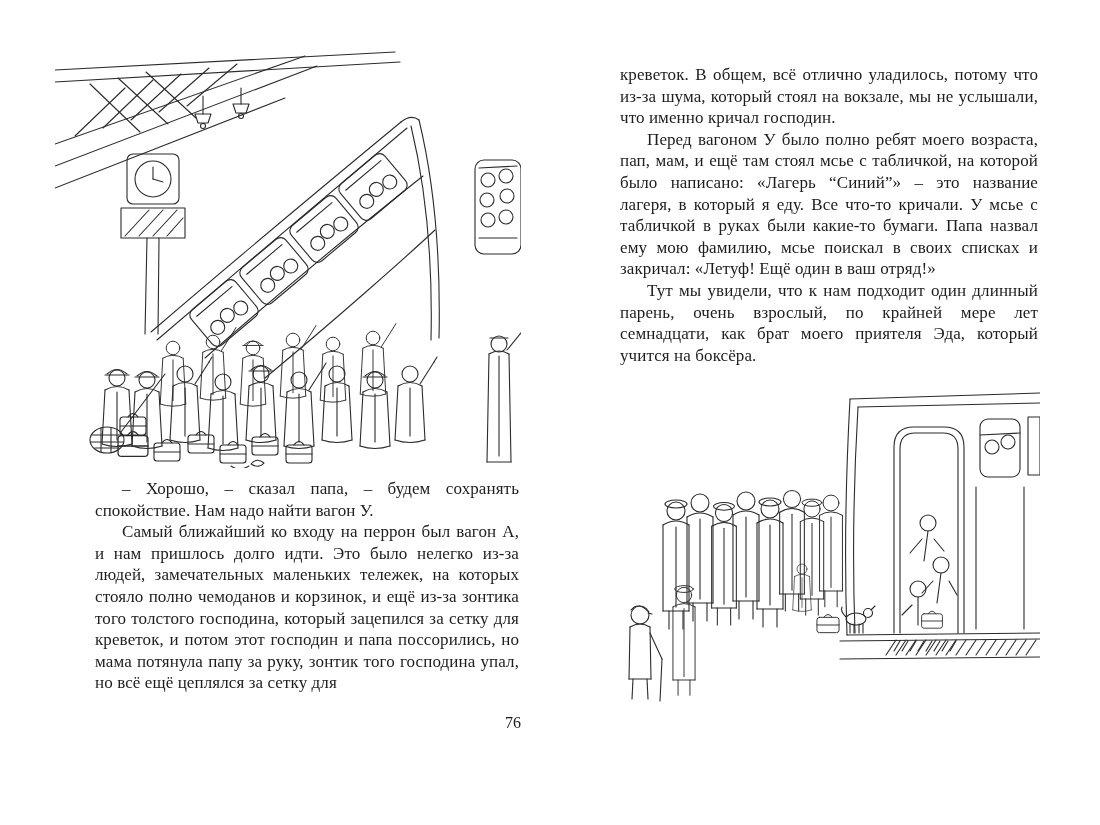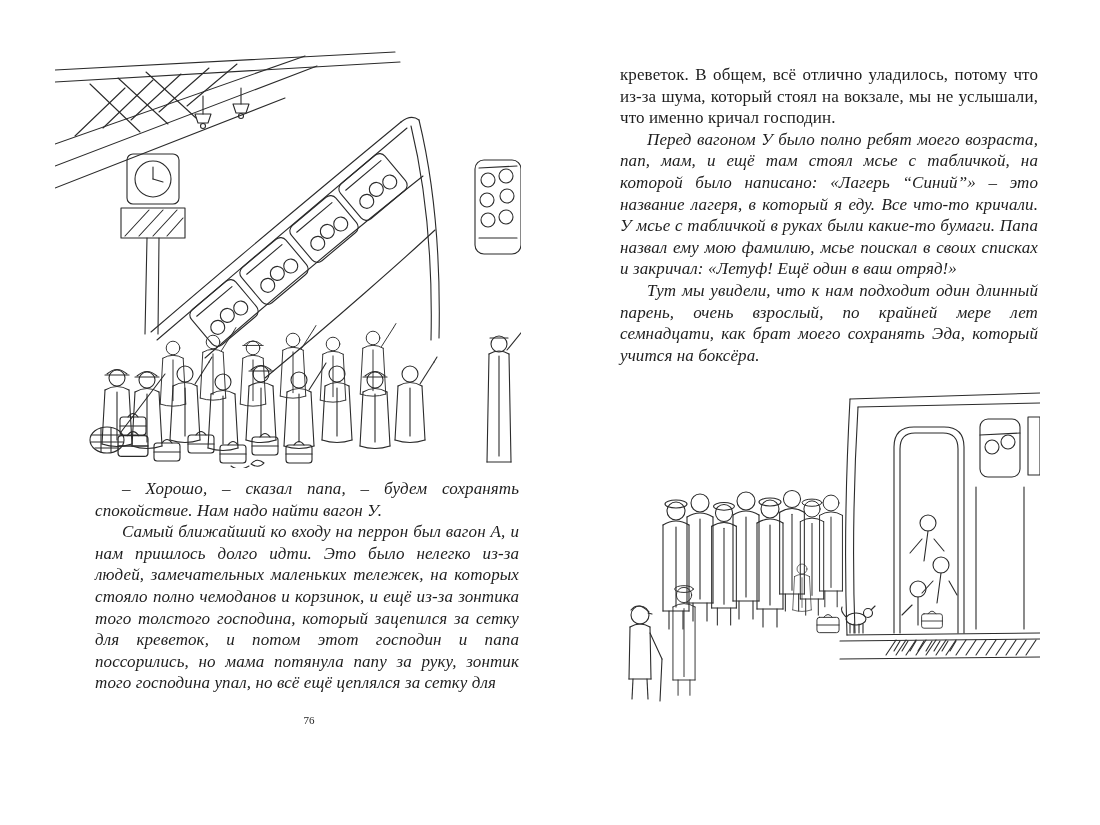--- a/index.html
+++ b/index.html
@@ -3,24 +3,24 @@
 <meta charset="utf-8">
 <style>
   html,body{margin:0;padding:0;background:#ffffff;}
   .book{position:relative;width:1100px;height:825px;background:#ffffff;overflow:hidden;
         font-family:"Liberation Serif", serif;color:#1d1d1d;}
   .page{position:absolute;top:0;height:676px;}
   .page-left{left:55px;width:466px;}
   .page-right{left:588px;width:452px;}
   .text{font-size:17px;line-height:21.6px;text-align:justify;letter-spacing:.1px;}
   .text p{margin:0;}
-  .text p.indent{text-indent:27px;font-style:italic;}
+  .text p.indent{text-indent:27px;}
   .text-left{position:absolute;left:40px;top:478px;width:424px;}
   .text-right{position:absolute;left:32px;top:64px;width:418px;}
-  .pagenum{position:absolute;left:42px;top:714px;width:424px;text-align:center;font-size:11px;}
+  .pagenum{position:absolute;left:42px;top:714px;width:424px;text-align:right;font-size:16px;}
   figure.illus{margin:0;position:absolute;}
   .illus-left{left:0;top:48px;width:466px;height:420px;}
   .illus-right{left:0;top:383px;width:452px;height:332px;}
   .illus svg{display:block;width:100%;height:100%;}
   .illus svg *{stroke:#2b2b2b;stroke-width:1.1;fill:none;stroke-linecap:round;stroke-linejoin:round;}
 </style>
 </head>
 <body>
 
 <div class="book">
@@ -219,21 +219,21 @@
     </div>
 
     <div class="pagenum">76</div>
   </div>
 
   <div class="page page-right">
 
     <div class="text text-right">
       <p>креветок. В общем, всё отлично уладилось, потому что из-за шума, который стоял на вокзале, мы не услышали, что именно кричал господин.</p>
       <p class="indent">Перед вагоном У было полно ребят моего возраста, пап, мам, и ещё там стоял мсье с табличкой, на которой было написано: «Лагерь “Синий”» – это название лагеря, в который я еду. Все что-то кричали. У мсье с табличкой в руках были какие-то бумаги. Папа назвал ему мою фамилию, мсье поискал в своих списках и закричал: «Летуф! Ещё один в ваш отряд!»</p>
-      <p class="indent">Тут мы увидели, что к нам подходит один длинный парень, очень взрослый, по крайней мере лет семнадцати, как брат моего сохранять Эда, который учится на боксёра.</p>
+      <p class="indent">Тут мы увидели, что к нам подходит один длинный парень, очень взрослый, по крайней мере лет семнадцати, как брат моего приятеля Эда, который учится на боксёра.</p>
     </div>
 
     <figure class="illus illus-right" aria-label="Очередь родителей перед вагоном; мальчики с чемоданами забираются в поезд, рядом собачка">
       <svg viewBox="0 0 452 332">
         <g>
           <path d="M262,16 C258,90 256,170 259,252"></path>
           <path d="M262,16 L452,10"></path>
           <path d="M270,24 C266,92 264,168 267,250"></path>
           <path d="M270,24 L452,20"></path>
           <line x1="259" y1="252" x2="452" y2="250"></line>

